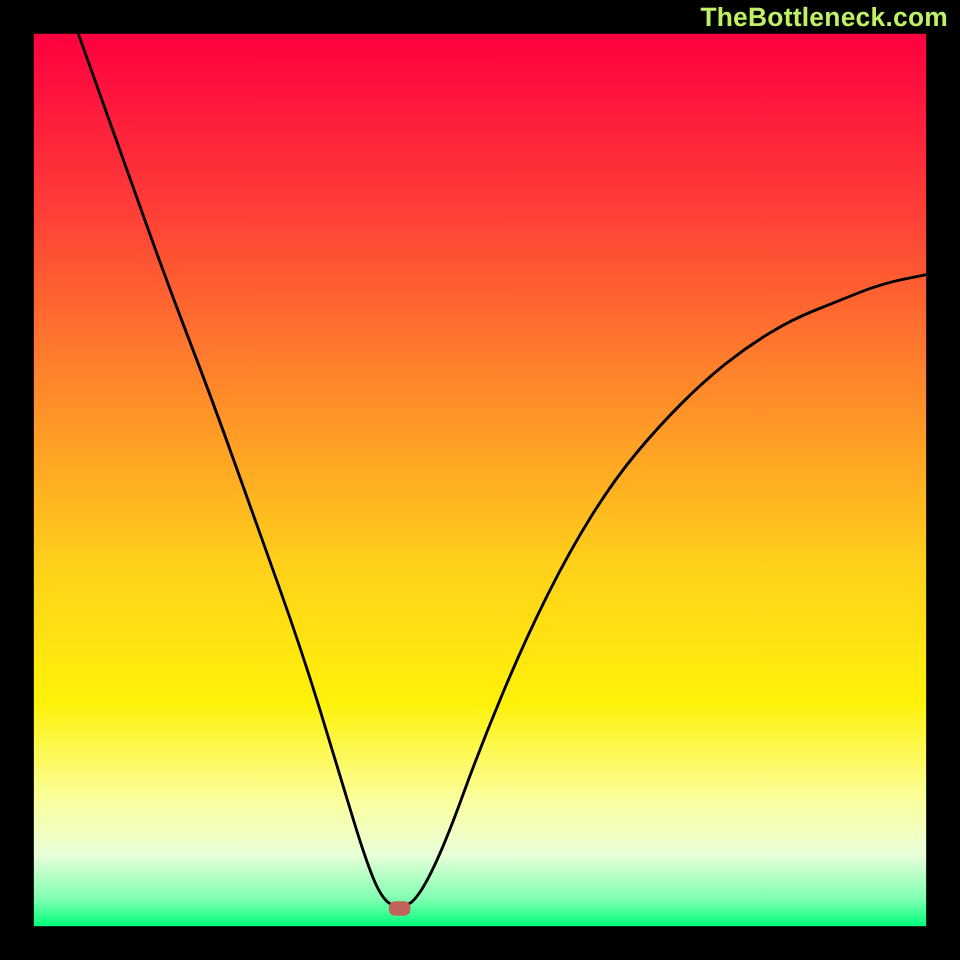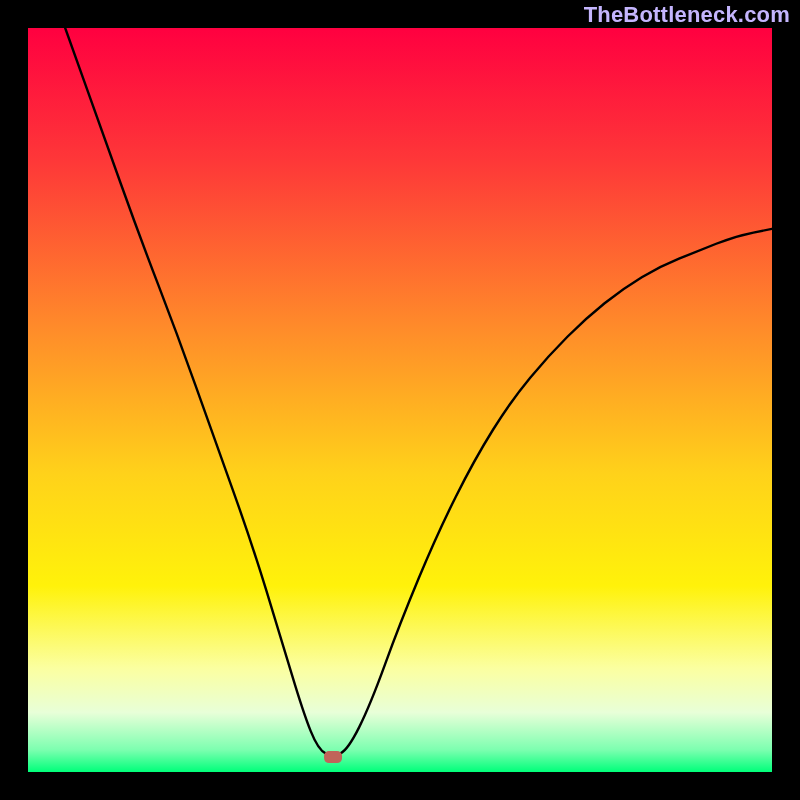--- a/index.html
+++ b/index.html
@@ -14,21 +14,21 @@
   .frame {
     position: relative;
     width: 800px;
     height: 800px;
     background: #000;
   }
   .watermark {
     position: absolute;
     top: 2px;
     right: 10px;
-    color: #c4b5fd;
+    color: #bef264;
     font-size: 22px;
     font-weight: 600;
     letter-spacing: 0.2px;
     user-select: none;
   }
   .plot {
     position: absolute;
     left: 28px;
     top: 28px;
     width: 744px;

